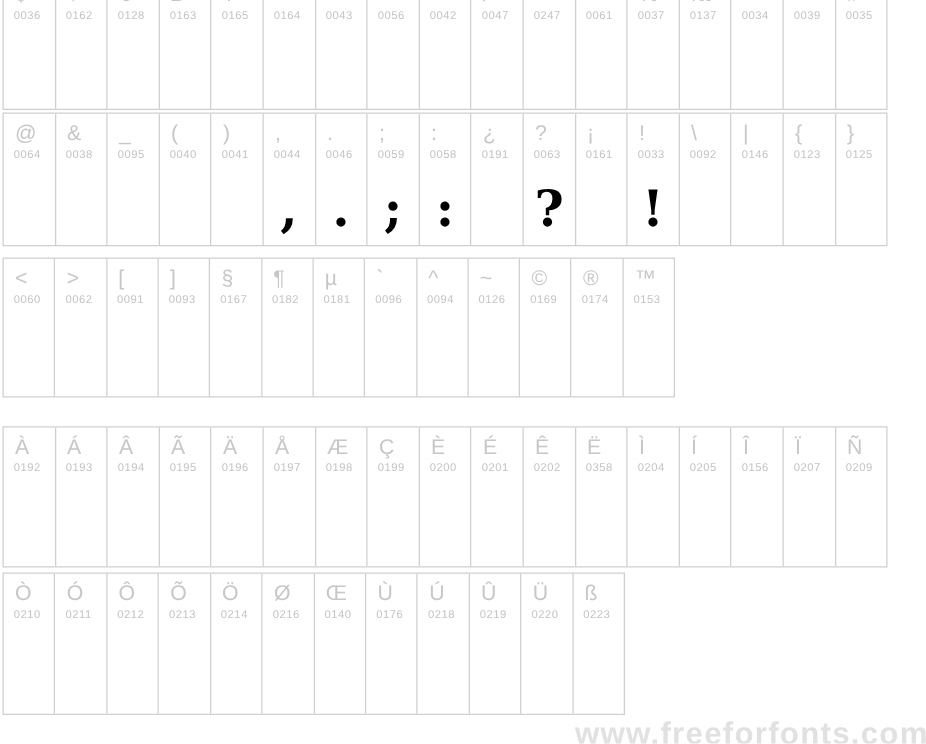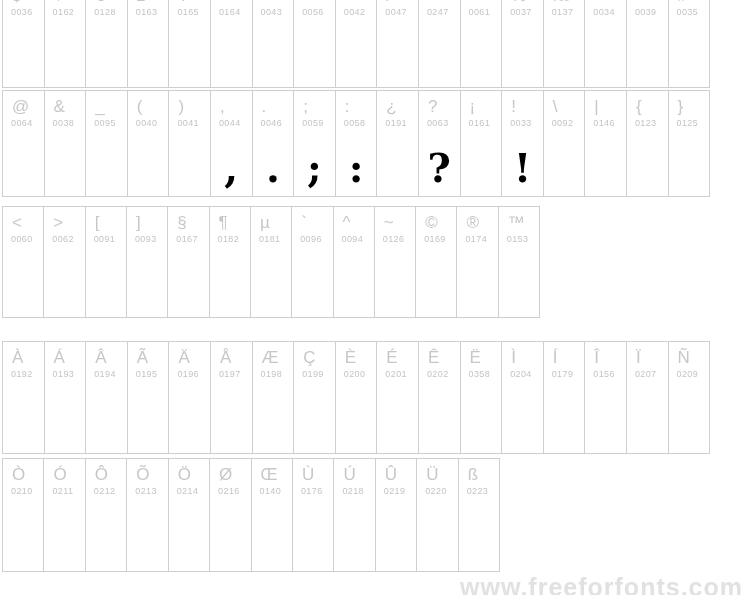--- a/index.html
+++ b/index.html
@@ -293,21 +293,21 @@
       <div class="cell">
         <span class="ref-char">Ë</span>
         <span class="code">0358</span>
       </div>
       <div class="cell">
         <span class="ref-char">Ì</span>
         <span class="code">0204</span>
       </div>
       <div class="cell">
         <span class="ref-char">Í</span>
-        <span class="code">0179</span>
+        <span class="code">0205</span>
       </div>
       <div class="cell">
         <span class="ref-char">Î</span>
         <span class="code">0156</span>
       </div>
       <div class="cell">
         <span class="ref-char">Ï</span>
         <span class="code">0207</span>
       </div>
       <div class="cell">

